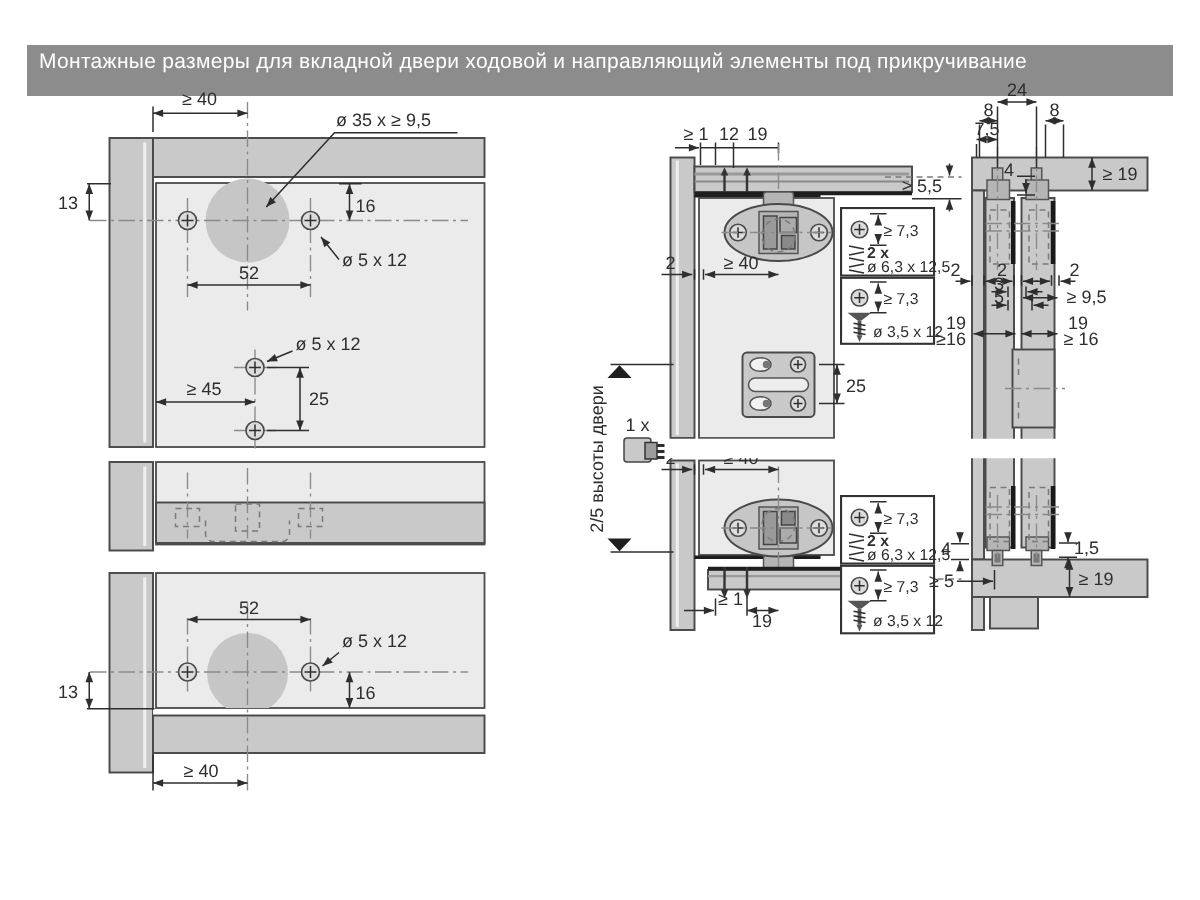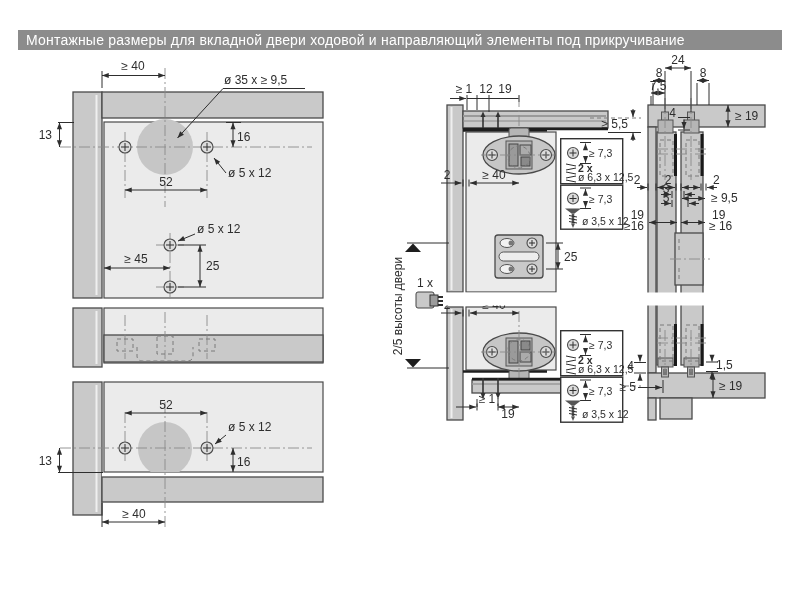--- a/index.html
+++ b/index.html
@@ -1,18 +1,18 @@
 <!DOCTYPE html>
 <html style="--c-titlebar: #8c8c8c; --c-panel: #c9c9c9; --c-door: #ebebeb; --c-cup: #c6c6c6; --c-line: #2e2e2e;"><head>
 <meta charset="utf-8">
 <style>
   *{margin:0;padding:0;box-sizing:border-box}
   html,body{width:800px;height:600px;background:#fff;overflow:hidden;position:relative;
     font-family:"Liberation Sans",sans-serif}
-  .titlebar{position:absolute;left:18px;top:30px;width:764px;height:20px;
+  .titlebar{position:absolute;left:18px;top:30px;width:764px;height:34px;
     background:var(--c-titlebar,#8c8c8c);color:#fff;font-size:14px;line-height:21px;
     padding-left:8px;white-space:nowrap;letter-spacing:.2px}
   svg{position:absolute;left:0;top:0}
   .t{font-family:"Liberation Sans",sans-serif;font-size:12px;fill:#2e2e2e}
   .ts{font-size:10.5px}
   .panel{fill:var(--c-panel,#c9c9c9);stroke:#4a4a4a;stroke-width:1.3}
   .door{fill:var(--c-door,#ebebeb);stroke:#4a4a4a;stroke-width:1.2}
   .cup{fill:var(--c-cup,#c6c6c6)}
   .dim{stroke:#2e2e2e;stroke-width:1;fill:none}
   .cl{stroke:#8a8a8a;stroke-width:.9;fill:none;stroke-dasharray:11 3 2 3}

